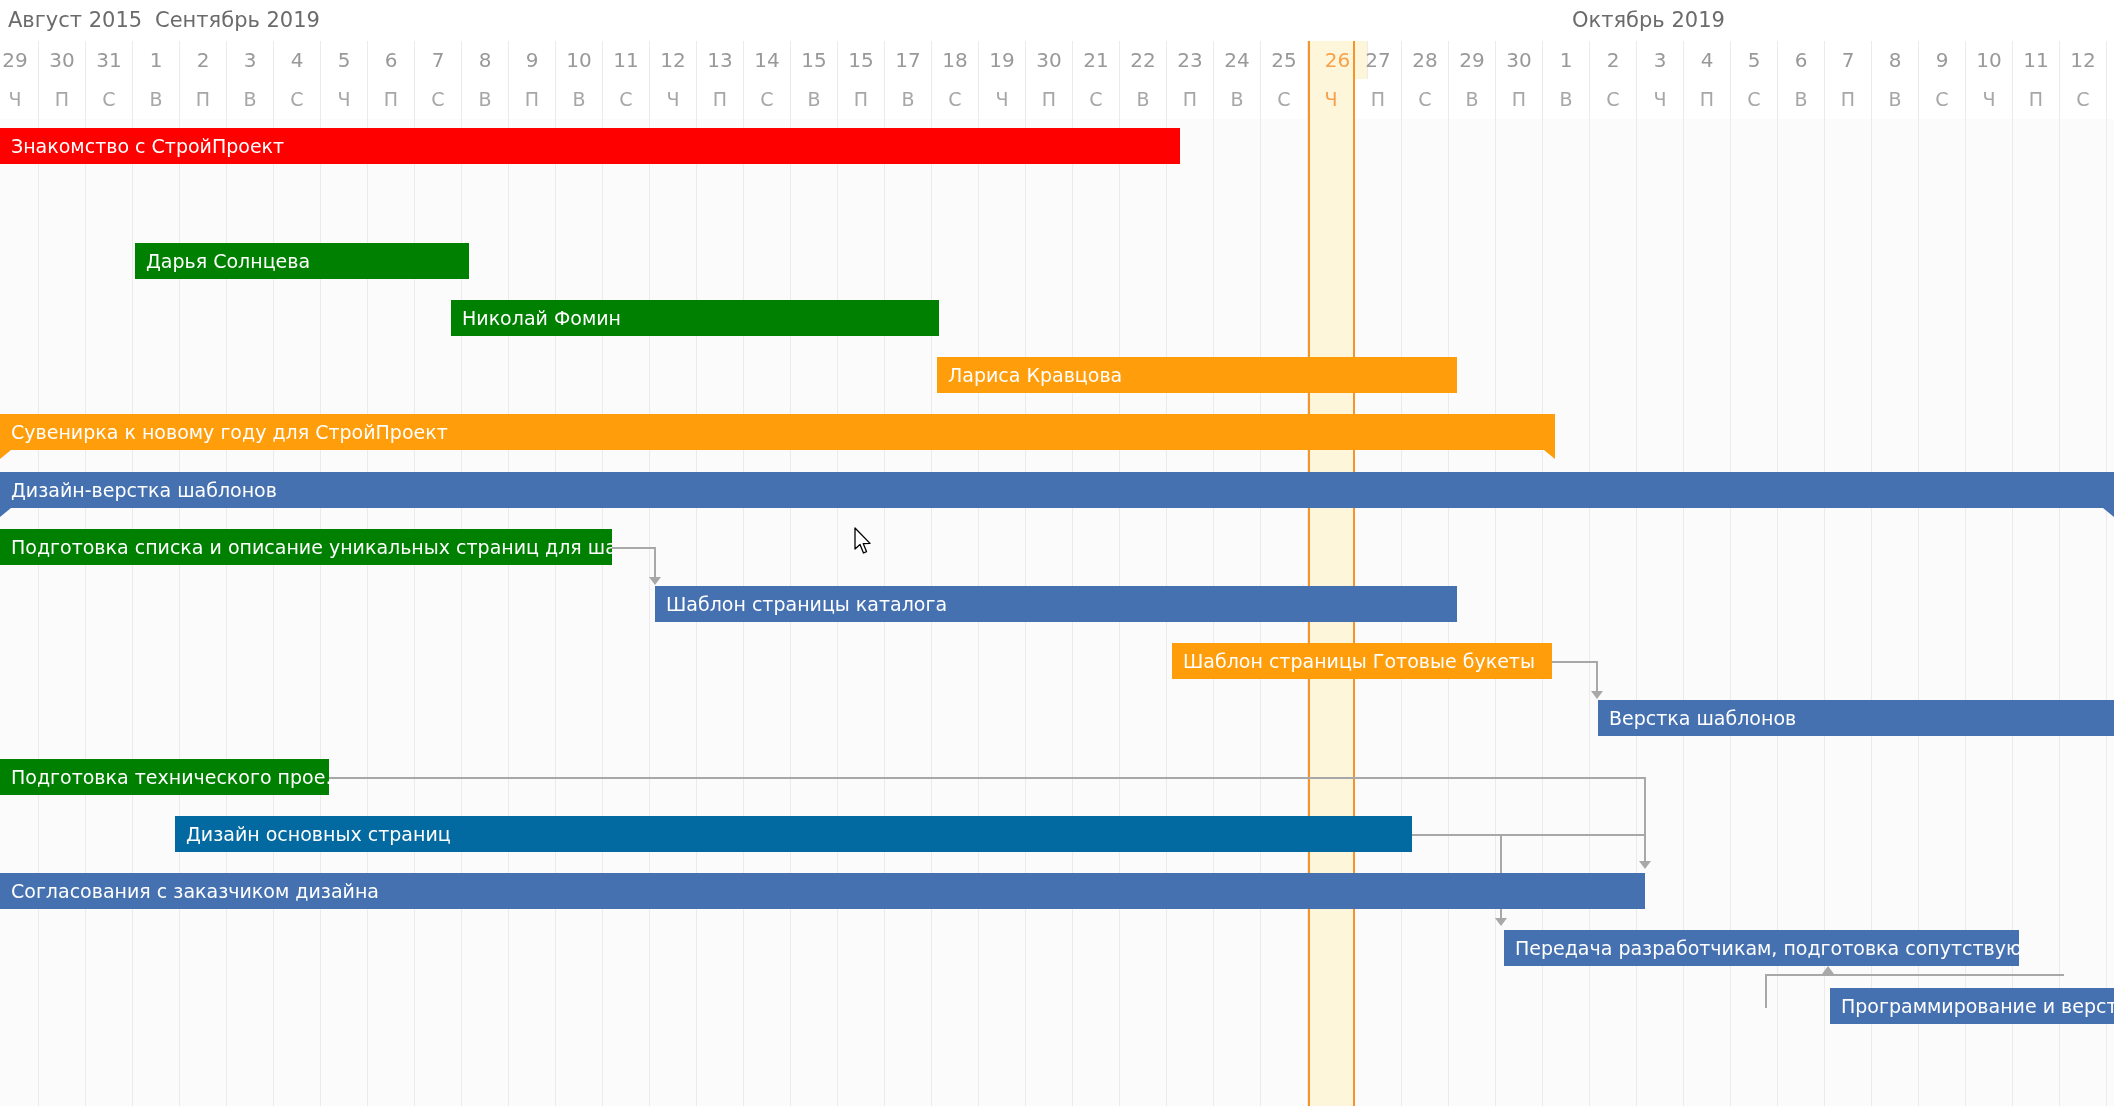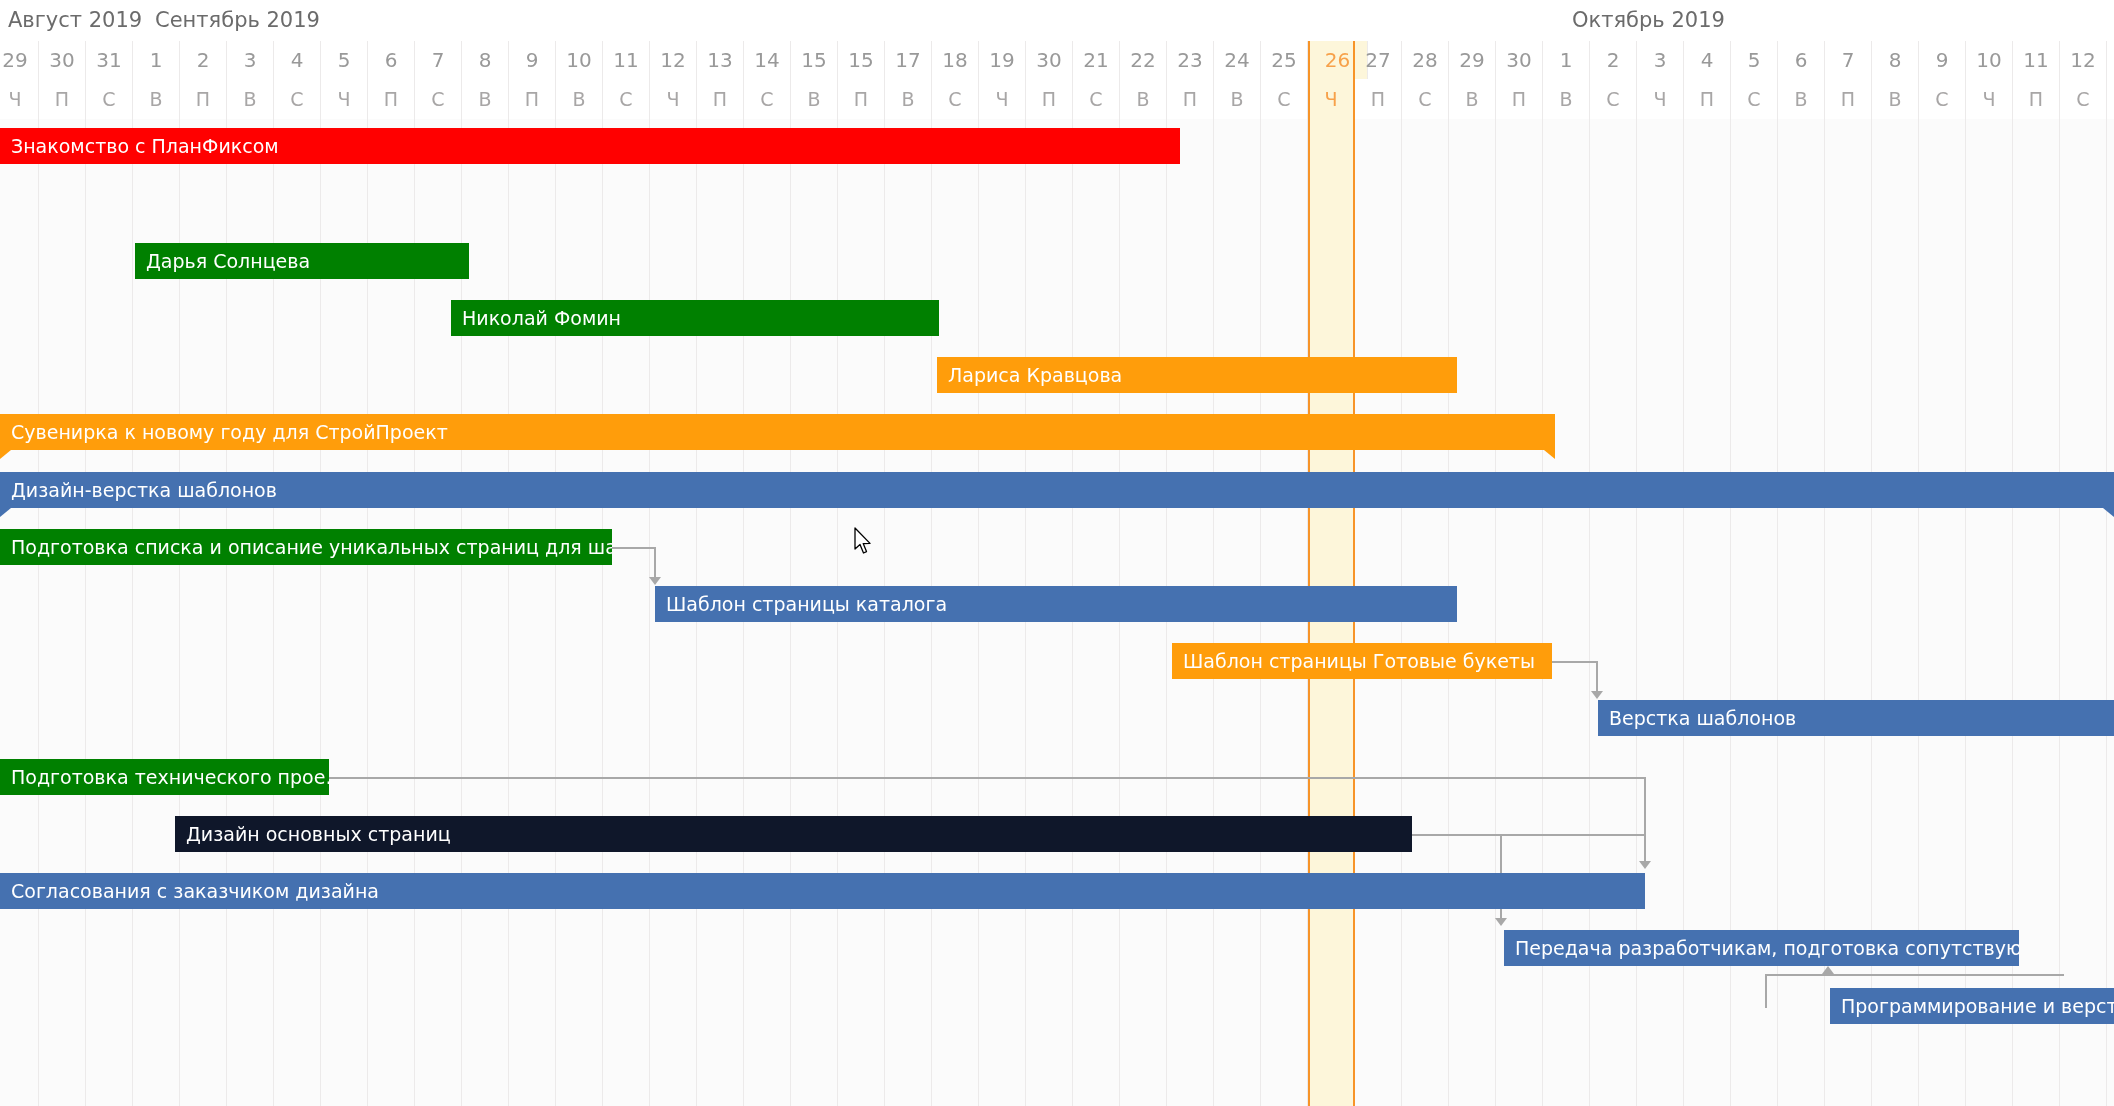--- a/index.html
+++ b/index.html
@@ -82,21 +82,21 @@
   }
   
   .cursor{position:absolute;width:22px;height:30px;pointer-events:none;}
 </style>
 </head>
 <body>
 
 <div id="app">
 
   <div class="month-strip">
-      <div class="month-label" style="left: 8px;">Август 2019</div>
+      <div class="month-label" style="left: 8px;">Август 2015</div>
       <div class="month-label" style="left: 155px;">Сентябрь 2019</div>
       <div class="month-label" style="left: 1572px;">Октябрь 2019</div>
     </div>
   <div class="day-header">
       <div class="hcell" style="left: -8px; width: 47px;">29</div>
       <div class="hcell" style="left: 39px; width: 47px;">30</div>
       <div class="hcell" style="left: 86px; width: 47px;">31</div>
       <div class="hcell" style="left: 133px; width: 47px;">1</div>
       <div class="hcell" style="left: 180px; width: 47px;">2</div>
       <div class="hcell" style="left: 227px; width: 47px;">3</div>
@@ -252,21 +252,21 @@
       <div class="arrow-down" style="left: 1639px; top: 742px; border-top-color: rgb(168, 168, 168);"></div>
       <div class="conn h" style="left: 1412px; top: 715px; width: 232px; background: rgb(168, 168, 168);"></div>
       <div class="conn v" style="left: 1500px; top: 715px; height: 28px; background: rgb(168, 168, 168);"></div>
       <div class="conn v" style="left: 1500px; top: 743px; height: 58px; background: rgb(168, 168, 168);"></div>
       <div class="arrow-down" style="left: 1495px; top: 799px; border-top-color: rgb(168, 168, 168);"></div>
       <div class="conn h" style="left: 1765px; top: 887px; width: 1px; background: rgb(168, 168, 168);"></div>
       <div class="conn v" style="left: 1765px; top: 855px; height: 34px; background: rgb(168, 168, 168);"></div>
       <div class="conn h" style="left: 1765px; top: 855px; width: 299px; background: rgb(168, 168, 168);"></div>
       <div class="arrow-up" style="left: 1822px; top: 847px; border-bottom-color: rgb(168, 168, 168);"></div>
       <div class="bar red" style="left: 0px; width: 1180px; top: 9px; background: rgb(255, 0, 0);">
-        <span>Знакомство с ПланФиксом</span>
+        <span>Знакомство с СтройПроект</span>
       </div>
       <div class="bar green" style="left: 451px; width: 488px; top: 181px; background: rgb(0, 128, 0);">
         <span>Николай Фомин</span>
       </div>
       <div class="bar green" style="left: 135px; width: 334px; top: 124px; background: rgb(0, 128, 0);">
         <span>Дарья Солнцева</span>
       </div>
       <div class="bar orange" style="left: 937px; width: 520px; top: 238px; background: rgb(255, 157, 11);">
         <span>Лариса Кравцова</span>
       </div>
@@ -288,21 +288,21 @@
       </div>
       <div class="bar orange" style="left: 1172px; width: 380px; top: 524px; background: rgb(255, 157, 11);">
         <span>Шаблон страницы Готовые букеты</span>
       </div>
       <div class="bar blue" style="left: 1598px; width: 516px; top: 581px; background: rgb(69, 113, 176);">
         <span>Верстка шаблонов</span>
       </div>
       <div class="bar green" style="left: 0px; width: 329px; top: 640px; background: rgb(0, 128, 0);">
         <span>Подготовка технического прое…</span>
       </div>
-      <div class="bar blue" style="left: 175px; width: 1237px; top: 697px; background: #0f172a;">
+      <div class="bar blue" style="left: 175px; width: 1237px; top: 697px; background: #0369a1;">
         <span>Дизайн основных страниц</span>
       </div>
       <div class="bar blue" style="left: 0px; width: 1645px; top: 754px; background: rgb(69, 113, 176);">
         <span>Согласования с заказчиком дизайна</span>
       </div>
       <div class="bar blue" style="left: 1504px; width: 515px; top: 811px; background: rgb(69, 113, 176);">
         <span>Передача разработчикам, подготовка сопутствующ…</span>
       </div>
       <div class="bar blue" style="left: 1830px; width: 284px; top: 869px; background: rgb(69, 113, 176);">
         <span>Программирование и верст…</span>

